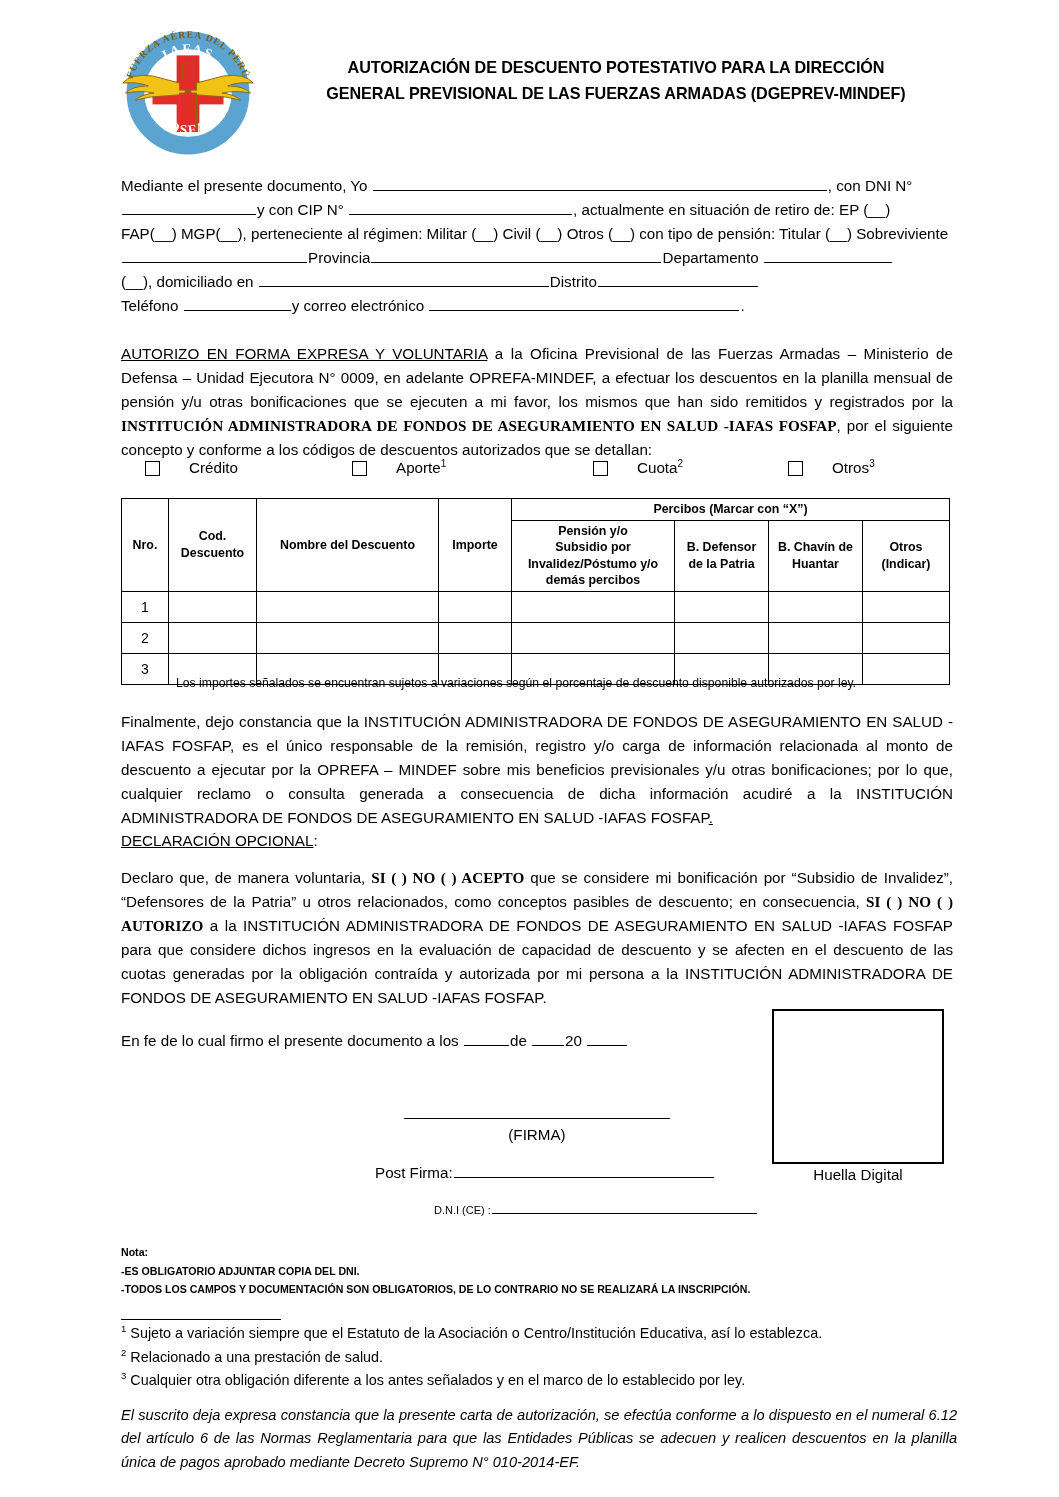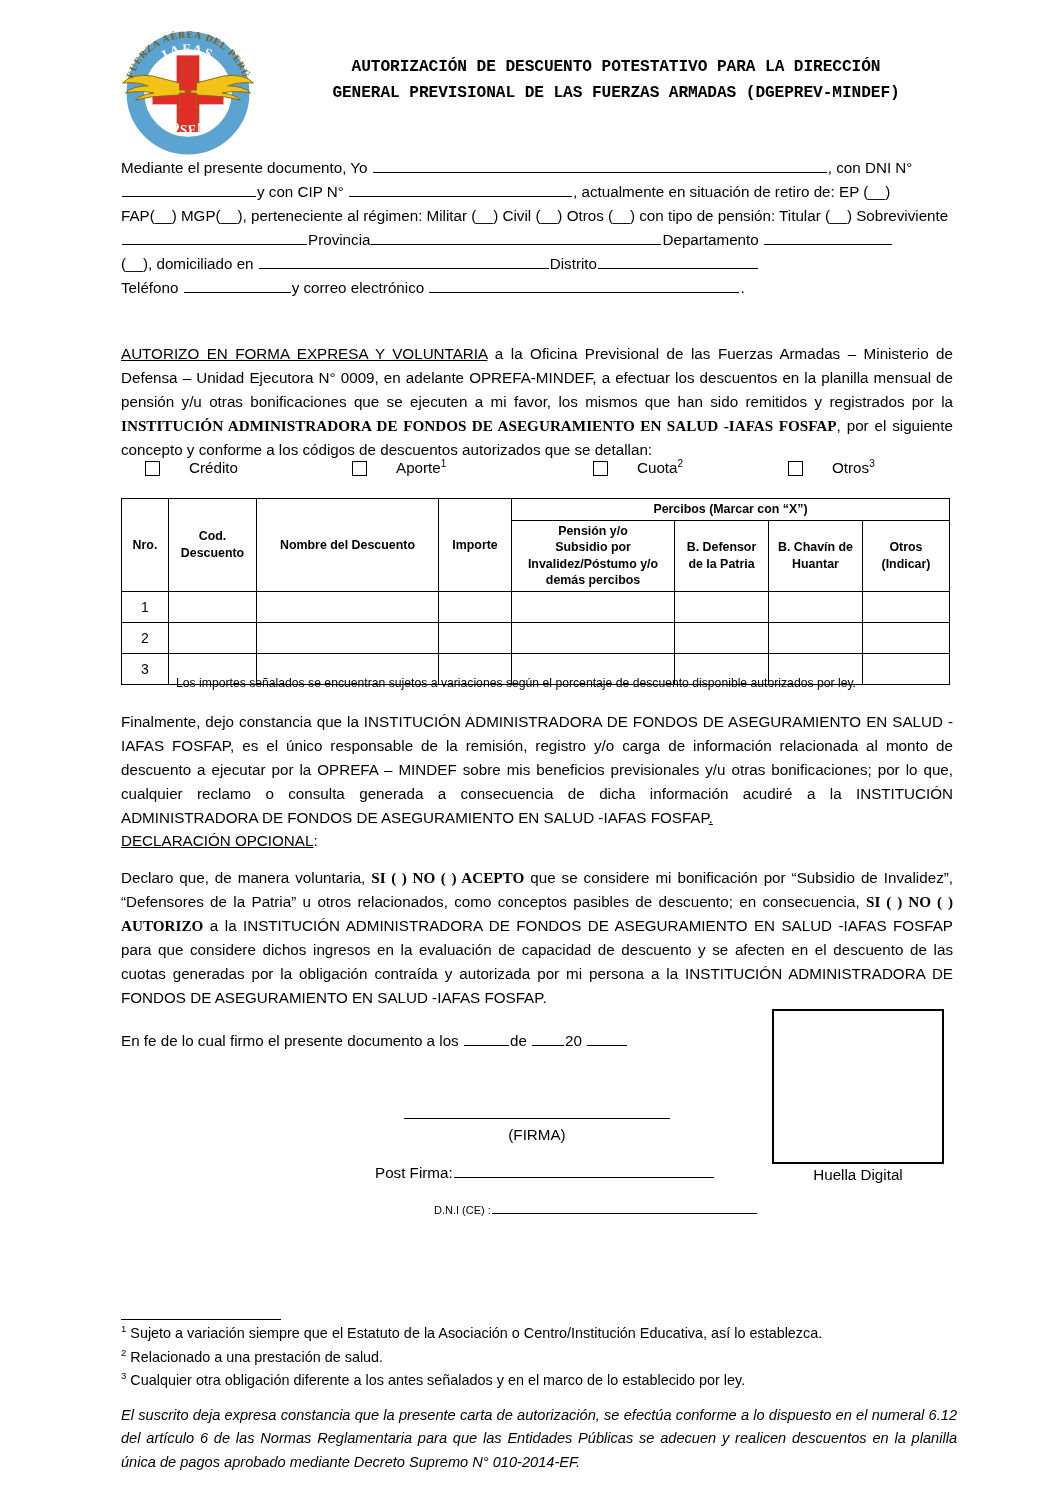--- a/index.html
+++ b/index.html
@@ -34,21 +34,20 @@
     margin-left: 108px;
     flex: 0 0 auto;
     display: flex;
     justify-content: center;
     padding-top: 4px;
   }
   .title-wrap {
     flex: 1 1 auto;
     padding-right: 95px;
     padding-top: 36px;
-    font-family: Liberation Mono, monospace;
   }
   .doc-title {
     font-size: 16.2px;
     font-weight: bold;
     text-align: center;
     line-height: 1.62;
     letter-spacing: -0.1px;
   }
 
   
@@ -283,21 +282,21 @@
           <textPath href="#arcTop" startOffset="50%" text-anchor="middle">FUERZA AÉREA DEL PERÚ</textPath>
         </text>
       </svg>
     </div>
     <div class="title-wrap">
       <div class="doc-title">AUTORIZACIÓN DE DESCUENTO POTESTATIVO PARA LA DIRECCIÓN</div>
       <div class="doc-title">GENERAL PREVISIONAL DE LAS FUERZAS ARMADAS (DGEPREV-MINDEF)</div>
     </div>
   </div>
 
-  <div class="body-block nojust" style="top:156px;">
+  <div class="body-block nojust" style="top:174px;">
     <span class="ln"><span>Mediante el presente documento, Yo</span> <span class="fill" style="width:454px;"></span><span>, con DNI N°</span></span>
     <span class="ln"><span class="fill" style="width:134px;"></span><span>y con CIP N°</span> <span class="fill" style="width:223px;"></span><span>, actualmente en situación de retiro de: EP (__)</span></span>
     <span class="ln">FAP(__) MGP(__), perteneciente al régimen: Militar (__) Civil (__) Otros (__) con tipo de pensión: Titular (__) Sobreviviente</span>
     <span class="ln"><span class="fill" style="width:185px;"></span><span>Provincia</span><span class="fill" style="width:290px;"></span><span>Departamento</span> <span class="fill" style="width:128px;"></span></span>
     <span class="ln"><span>(__),  domiciliado  en</span>  <span class="fill" style="width:290px;"></span><span>Distrito</span><span class="fill" style="width:160px;"></span></span>
     <span class="ln"><span>Teléfono</span> <span class="fill" style="width:107px;"></span><span>y correo electrónico</span> <span class="fill" style="width:310px;"></span><span>.</span></span>
   </div>
 
   <div class="body-block" style="top:342px;">
     <span class="ub">AUTORIZO EN FORMA EXPRESA Y VOLUNTARIA</span><span> a la Oficina Previsional de las Fuerzas Armadas – Ministerio de Defensa – Unidad Ejecutora N° 0009, en adelante OPREFA-MINDEF, a efectuar los descuentos en la planilla mensual de pensión y/u otras bonificaciones que se ejecuten a mi favor, los mismos que han sido remitidos y registrados por la </span><span class="b">INSTITUCIÓN ADMINISTRADORA DE FONDOS DE ASEGURAMIENTO EN SALUD -IAFAS FOSFAP</span><span>, por el siguiente concepto y conforme a los códigos de descuentos autorizados que se detallan:</span>
@@ -409,20 +408,25 @@
       <span>Post Firma:</span><span class="fill" style="width:260px;"></span>
     </div>
     <div class="dnice">
       <span>D.N.I (CE) :</span><span class="fill" style="width:265px;"></span>
     </div>
 
     <div class="huella-box"></div>
     <div class="huella-label">Huella Digital</div>
   </div>
 
+  <div class="nota">
+    <div>Nota:</div>
+    <div>-ES OBLIGATORIO ADJUNTAR COPIA DEL DNI.</div>
+    <div>-TODOS LOS CAMPOS Y DOCUMENTACIÓN SON OBLIGATORIOS, DE LO CONTRARIO NO SE REALIZARÁ LA INSCRIPCIÓN.</div>
+  </div>
 
   <div class="fn-rule"></div>
   <div class="footnotes">
     <div><sup>1</sup><span> Sujeto a variación siempre que el Estatuto de la Asociación o Centro/Institución Educativa, así lo establezca.</span></div>
     <div><sup>2</sup><span> Relacionado a una prestación de salud.</span></div>
     <div><sup>3</sup><span> Cualquier otra obligación diferente a los antes señalados y en el marco de lo establecido por ley.</span></div>
   </div>
 
   <div class="final-italic">El suscrito deja expresa constancia que la presente carta de autorización, se efectúa conforme a lo dispuesto en el numeral 6.12 del artículo 6 de las Normas Reglamentaria para que las Entidades Públicas se adecuen y realicen descuentos en la planilla única de pagos aprobado mediante Decreto Supremo N° 010-2014-EF.</div>
 

